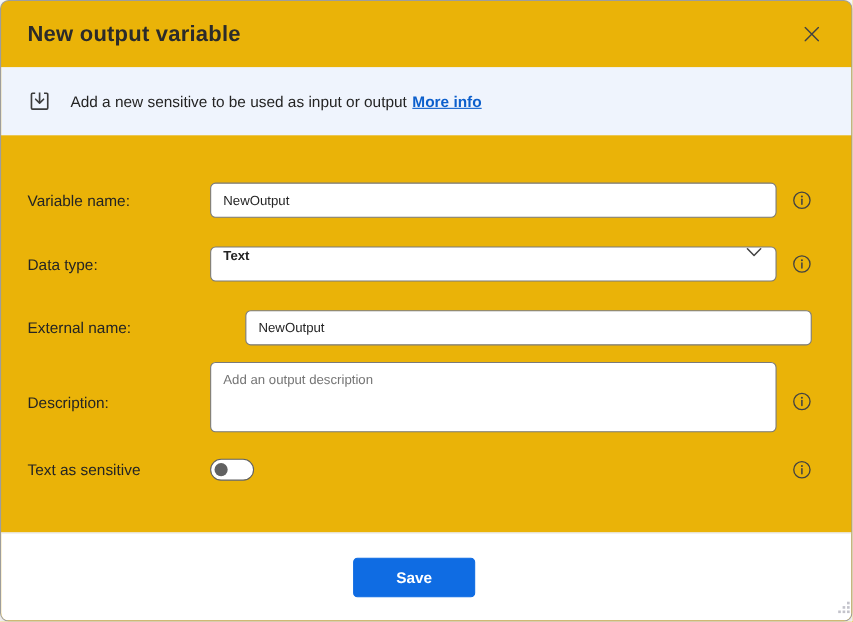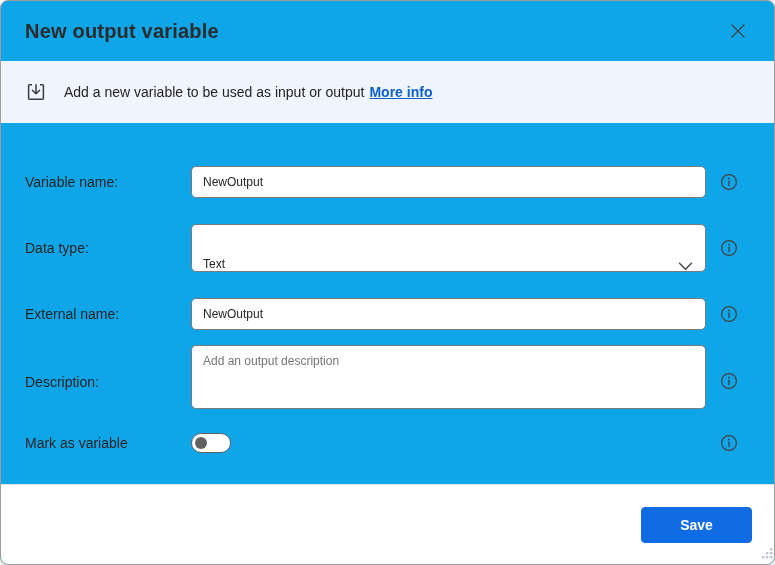--- a/index.html
+++ b/index.html
@@ -1,55 +1,55 @@
 <!DOCTYPE html>
 <html><head>
 <meta charset="utf-8">
 <style>
   * { box-sizing: border-box; margin: 0; padding: 0; }
   html, body { width: 775px; height: 565px; background: #ffffff; }
   body { font-family: "Liberation Sans", sans-serif; color: #242424; position: relative; }
 
   .dialog {
     position: absolute; left: 0; top: 0; width: 775px; height: 565px;
-    background: #0ea5e9; border: 1px solid #9d9d9d; border-radius: 8px;
+    background: #eab308; border: 1px solid #9d9d9d; border-radius: 8px;
     overflow: hidden; box-shadow: 0 2px 10px rgba(0,0,0,.18);
   }
 
   
   .header { height: 60px; display: flex; align-items: center; padding: 0 20px 0 24px; }
   .title { font-size: 20px; font-weight: 700; color: #2b2b2b; letter-spacing: .2px; }
   .close-btn {
     margin-left: auto; width: 32px; height: 32px; border: none; background: transparent;
     display: flex; align-items: center; justify-content: center; cursor: pointer; border-radius: 4px;
   }
 
   
   .banner { height: 62px; background: #eff4fd; display: flex; align-items: center; padding: 0 24px; }
   .banner-icon { flex: 0 0 auto; display: flex; margin-right: 17px; }
   .banner-text { font-size: 14px; color: #242424; }
   .banner-link { font-size: 14px; color: #0c5fcc; text-decoration: underline; margin-left: 5px; cursor: pointer; font-weight: bold; }
 
   
   .form { padding: 43px 0 0 24px; }
   .row { display: flex; align-items: center; margin-bottom: 26px; }
-  .row.tight { margin-bottom: 15px; }
+  .row.tight { margin-bottom: 15px; gap: 32px; }
   .row.top-align { align-items: center; margin-bottom: 24px; }
   .lbl { width: 166px; flex: 0 0 166px; font-size: 14px; color: #242424; }
   .row.top-align .lbl { padding-top: 9px; }
   .field-wrap { width: 515px; flex: 0 0 515px; }
 
   .txt, .sel, .ta {
     width: 515px; border: 1px solid #7a7a7a; border-radius: 5px;
     font-family: "Liberation Sans", sans-serif; font-size: 12px; color: #242424; background: #fff;
   }
   .txt { height: 32px; padding: 0 11px; }
   .sel {
-    height: 48px; padding: 0 12px 0 11px; display: flex; align-items: flex-end;
-    justify-content: space-between; cursor: pointer;
+    height: 32px; padding: 0 12px 0 11px; display: flex; align-items: flex-start;
+    justify-content: space-between; cursor: pointer; font-weight: bold;
   }
   .ta { height: 64px; padding: 8px 11px; resize: none; display: block; }
   .ta::placeholder { color: #757575; opacity: 1; }
 
   .info-btn {
     width: 18px; height: 18px; margin-left: 14px; border: none; background: transparent;
     padding: 0; display: flex; align-items: center; justify-content: center; cursor: pointer; flex: 0 0 auto;
   }
   .row.top-align .info-btn { margin-top: 8px; }
 
@@ -61,21 +61,21 @@
   .toggle .knob {
     position: absolute; left: 3px; top: 3px; width: 12px; height: 12px;
     border-radius: 50%; background: #616161;
   }
   .toggle-spacer { width: 515px; flex: 0 0 515px; display: flex; align-items: center; }
 
   
   .footer {
     position: absolute; left: 0; right: 0; bottom: 0; height: 80px;
     border-top: 1px solid #e4e4e4; background: #fff;
-    display: flex; align-items: center; justify-content: flex-end; padding-right: 22px; gap: 11px;
+    display: flex; align-items: center; justify-content: center; padding-right: 22px; gap: 11px;
   }
   .btn {
     height: 36px; border-radius: 4px; font-family: "Liberation Sans", sans-serif;
     font-size: 14px; font-weight: 700; cursor: pointer;
   }
   .btn-primary { width: 111px; background: #0f6ce3; border: 1px solid #0f6ce3; color: #ffffff; }
   .btn-secondary { width: 110px; background: #ffffff; border: 1px solid #868686; color: #242424; }
 
   .resize-grip { position: absolute; right: 2px; bottom: 2px; z-index: 5; cursor: nwse-resize; }
 </style>
@@ -96,21 +96,21 @@
   </div>
 
   <div class="banner">
     <span class="banner-icon">
       <svg width="22" height="22" viewBox="0 0 22 22" fill="none">
         <path d="M7 3.8 H4.6 C4 3.8 3.6 4.2 3.6 4.8 V17.2 C3.6 17.8 4 18.2 4.6 18.2 H17.4 C18 18.2 18.4 17.8 18.4 17.2 V4.8 C18.4 4.2 18 3.8 17.4 3.8 H15" stroke="#3b3b3b" stroke-width="1.5"></path>
         <path d="M11 3.2 V12.6" stroke="#3b3b3b" stroke-width="1.5"></path>
         <path d="M7.4 9.2 L11 12.8 L14.6 9.2" stroke="#3b3b3b" stroke-width="1.5" stroke-linejoin="round" stroke-linecap="round"></path>
       </svg>
     </span>
-    <span class="banner-text">Add a new variable to be used as input or output</span>
+    <span class="banner-text">Add a new sensitive to be used as input or output</span>
     <a class="banner-link" href="#">More info</a>
   </div>
 
   <div class="form">
 
     <div class="row">
       <label class="lbl">Variable name:</label>
       <span class="field-wrap">
         <input class="txt" type="text" value="NewOutput" style="">
       </span>
@@ -166,21 +166,21 @@
       <button class="info-btn">
         <svg width="18" height="18" viewBox="0 0 18 18" fill="none">
             <circle cx="9" cy="9" r="7.4" stroke="#424242" stroke-width="1.2"></circle>
             <path d="M9 8.2 V12.6" stroke="#424242" stroke-width="1.4" stroke-linecap="round"></path>
             <circle cx="9" cy="5.6" r="0.95" fill="#424242"></circle>
           </svg>
       </button>
     </div>
 
     <div class="row">
-      <label class="lbl">Mark as variable</label>
+      <label class="lbl">Text as sensitive</label>
       <span class="toggle-spacer">
         <div class="toggle" role="switch" aria-checked="false">
           <div class="knob"></div>
         </div>
       </span>
       <button class="info-btn">
         <svg width="18" height="18" viewBox="0 0 18 18" fill="none">
             <circle cx="9" cy="9" r="7.4" stroke="#424242" stroke-width="1.2"></circle>
             <path d="M9 8.2 V12.6" stroke="#424242" stroke-width="1.4" stroke-linecap="round"></path>
             <circle cx="9" cy="5.6" r="0.95" fill="#424242"></circle>

